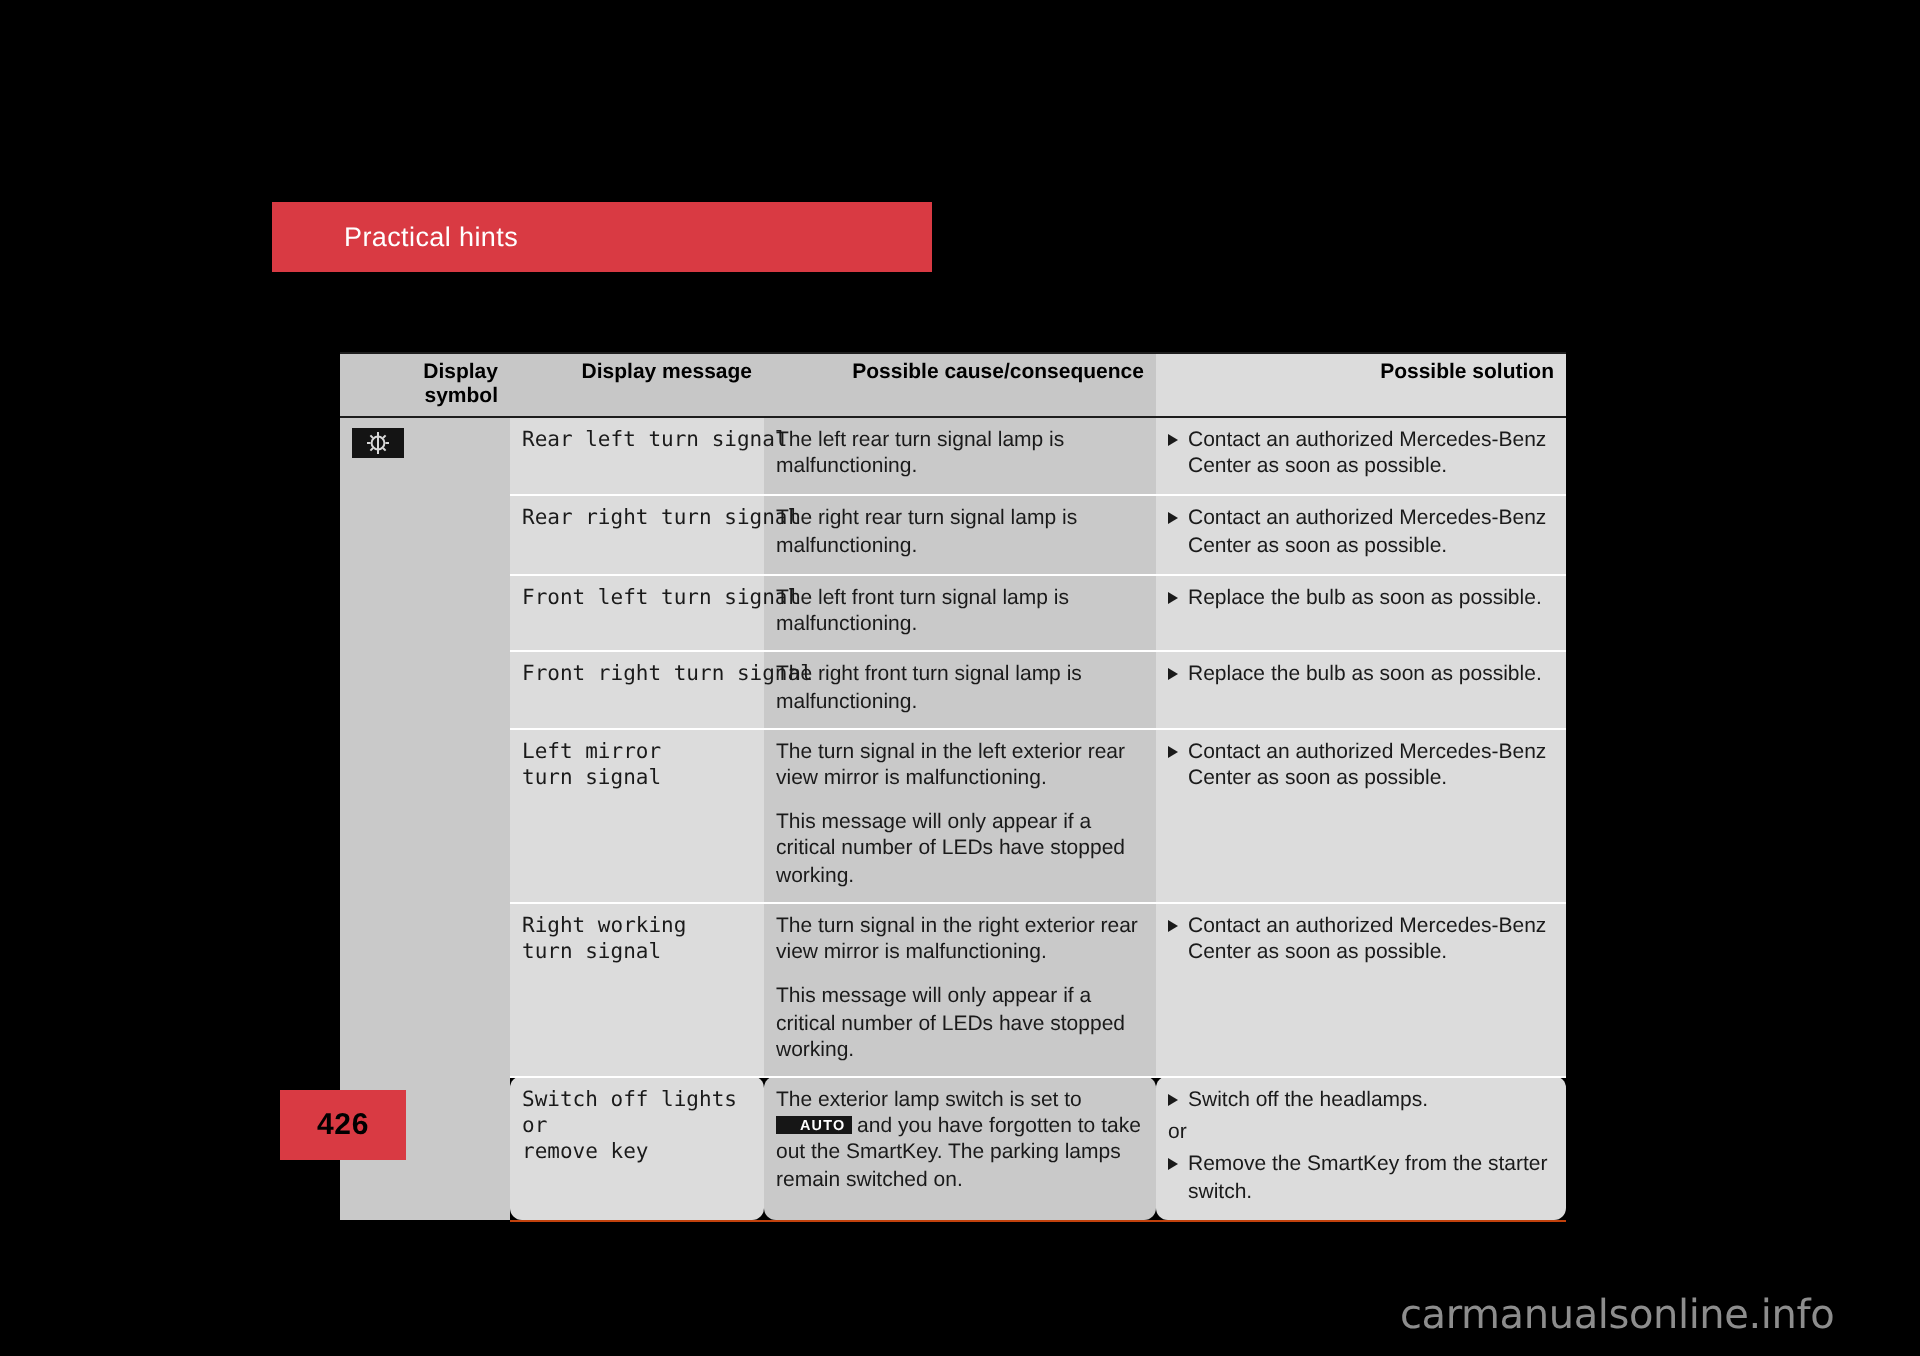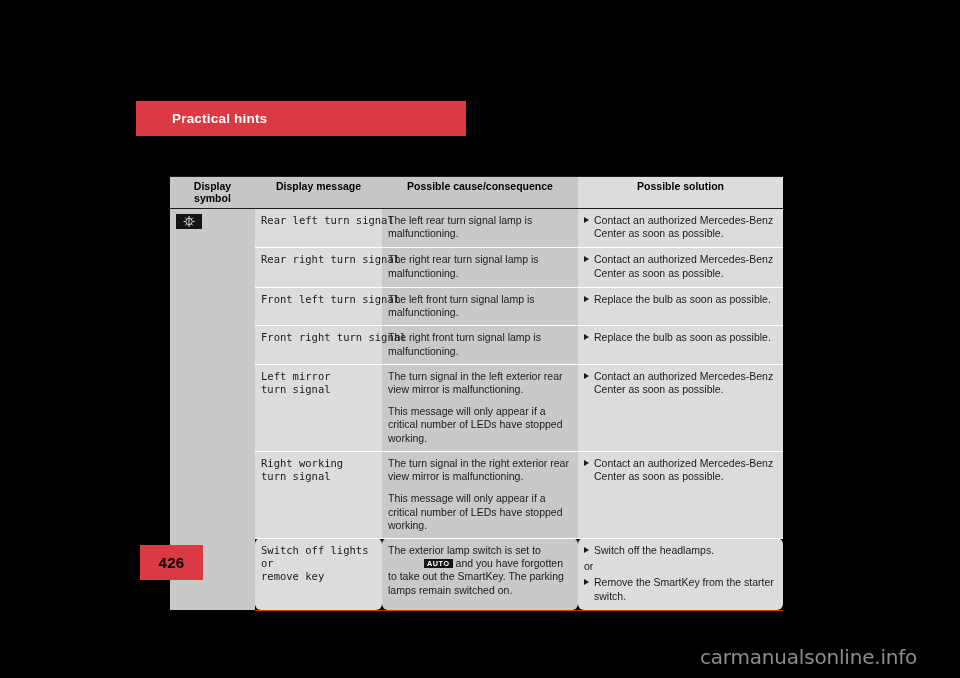--- a/index.html
+++ b/index.html
@@ -32,21 +32,21 @@
     top: 101px;
     width: 330px;
     height: 35px;
     background: #d93a43;
   }
   #chapter-title {
     position: absolute;
     left: 172px;
     top: 111px;
     font-size: 13.5px;
-    font-weight: bold;
+    font-weight: normal;
     color: #ffffff;
     letter-spacing: 0.2px;
   }
 
   
   #page-number-box {
     position: absolute;
     left: 140px;
     top: 545px;
     width: 63px;
@@ -86,21 +86,21 @@
     width: 613px;
     border-collapse: collapse;
     table-layout: fixed;
   }
   #msg-table col.c1 { width: 85px; }
   #msg-table col.c2 { width: 127px; }
   #msg-table col.c3 { width: 196px; }
   #msg-table col.c4 { width: 205px; }
 
   #msg-table th {
-    text-align: center;
+    text-align: right;
     vertical-align: top;
     font-size: 10.5px;
     font-weight: bold;
     color: #000000;
     padding: 3px 6px 4px 6px;
     border-top: 1px solid #1d1d1d;
     border-bottom: 1px solid #1d1d1d;
   }
   th.h1, th.h2 { background: #c7c7c7; }
   th.h3 { background: #c7c7c7; }
@@ -182,25 +182,24 @@
 
   .cause-para + .cause-para { margin-top: 9px; }
 
   .auto-badge {
     display: inline-block;
     background: #161616;
     color: #ffffff;
     font-size: 7.2px;
     font-weight: bold;
     letter-spacing: 0.6px;
-    padding: 1px 3px 1px 3px;
+    padding: 1px 3px 1px 12px;
     vertical-align: 1px;
     line-height: 1;
     font-family: "Liberation Sans", sans-serif;
-    margin-left: 36px;
   }
   .msg-line { display: block; white-space: pre; }
 </style>
 </head>
 <body>
 
 <div id="page">
 
   <div id="chapter-banner"></div>
   <div id="chapter-title">Practical hints</div>

